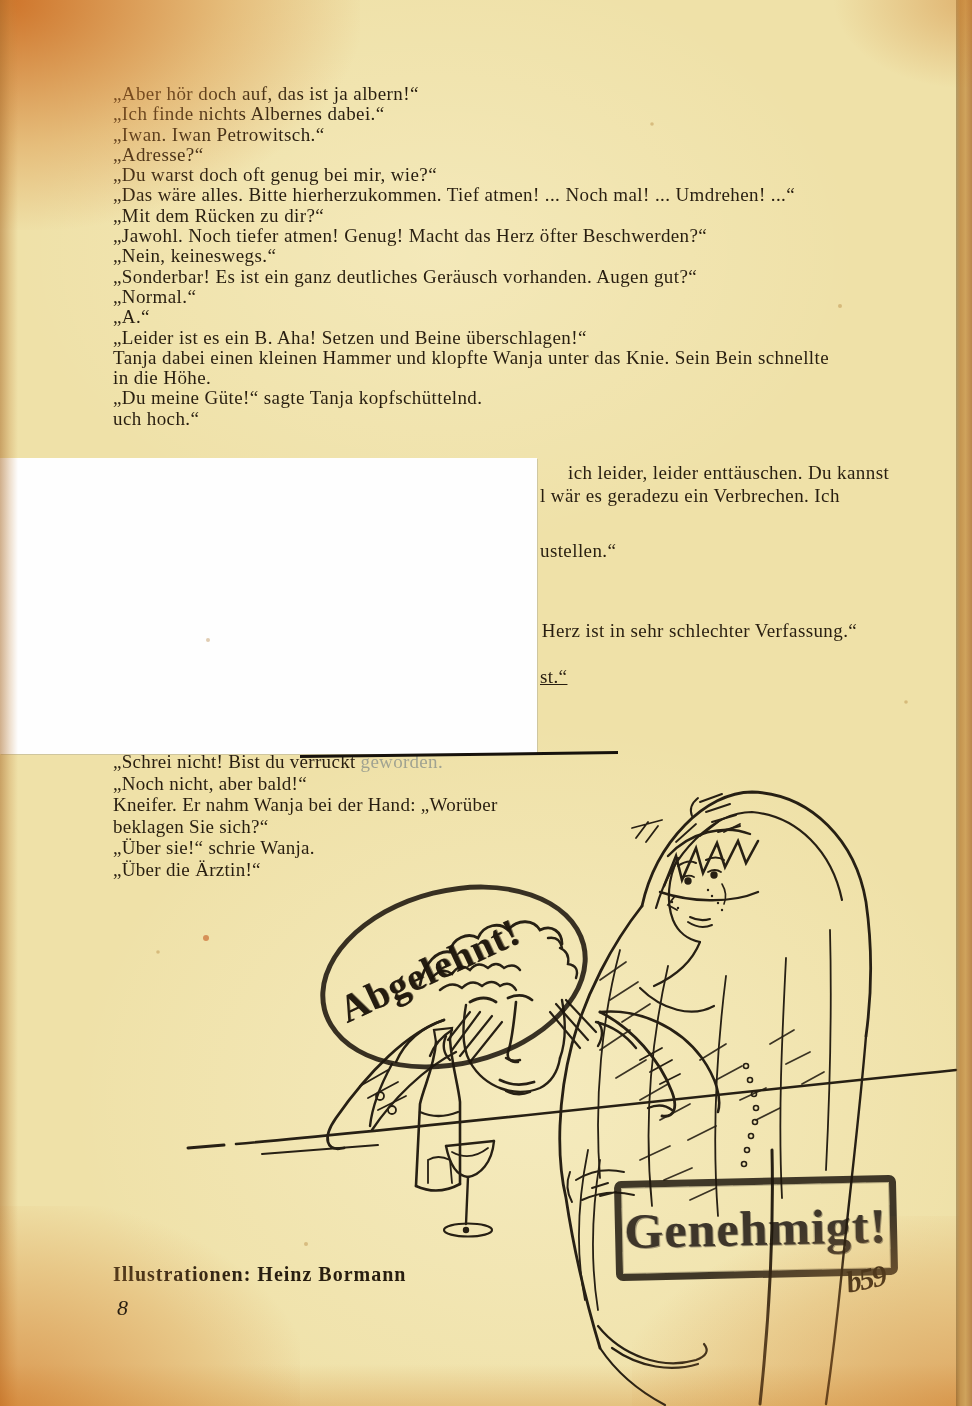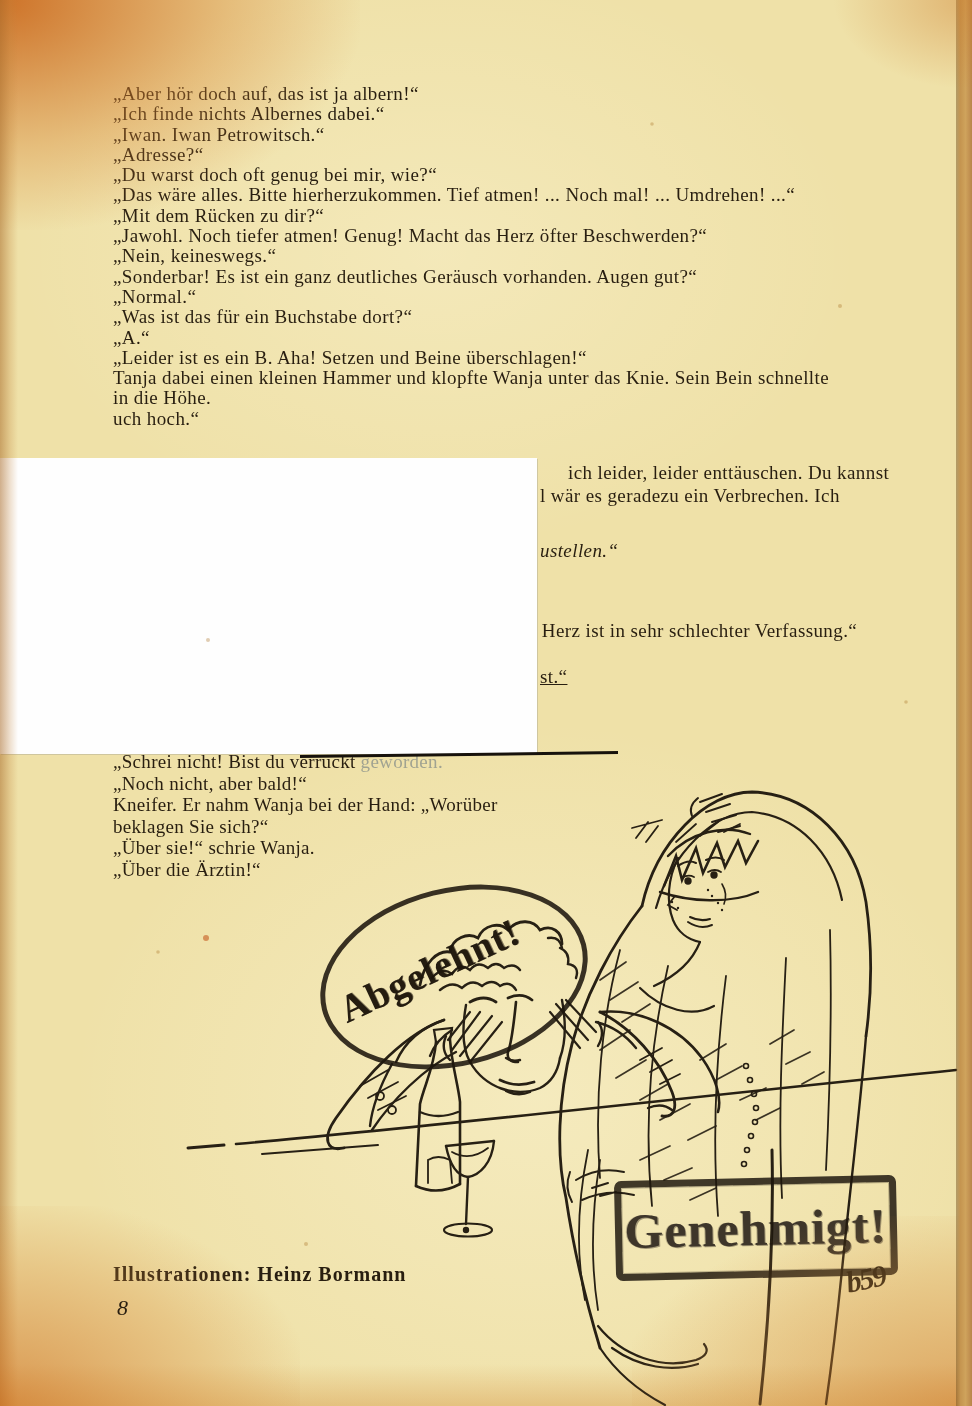--- a/index.html
+++ b/index.html
@@ -30,21 +30,21 @@
 
   
   .dialog{position:absolute;left:113px;top:84px;z-index:1;font-size:19px;line-height:20.3px;
     letter-spacing:.4px;white-space:nowrap;}
   .dialog .line{height:20.3px;}
   .lower{position:absolute;left:113px;top:751px;z-index:2;font-size:19px;line-height:21.5px;
     letter-spacing:.3px;white-space:nowrap;}
   .lower .line{height:21.5px;}
   .faded{color:#8e948c;opacity:.8;text-align:center;}
   .frag{position:absolute;z-index:2;font-size:19px;letter-spacing:.4px;white-space:nowrap;}
-  .f1{left:568px;top:462px;} .f2{left:540px;top:485px;} .f3{left:540px;top:540px;font-style:italic;}
+  .f1{left:568px;top:462px;} .f2{left:540px;top:485px;} .f3{left:540px;top:540px;}
   .f4{left:531px;top:620px;} .f5{left:540px;top:666px;text-decoration:underline;}
 
   
   .slip{position:absolute;left:0;top:458px;width:537px;height:296px;background:#fefefe;z-index:3;
     box-shadow:1px 1px 0 rgba(150,150,140,.35);}
   .slip-line{position:absolute;left:300px;top:753px;width:318px;height:3px;background:#17120c;
     transform:rotate(-.7deg);z-index:4;}
 
   
   .oval-stamp{position:absolute;left:318px;top:888px;width:262px;height:168px;z-index:2;
@@ -86,25 +86,25 @@
       <div class="line">„Ich finde nichts Albernes dabei.“</div>
       <div class="line">„Iwan. Iwan Petrowitsch.“</div>
       <div class="line">„Adresse?“</div>
       <div class="line">„Du warst doch oft genug bei mir, wie?“</div>
       <div class="line">„Das wäre alles. Bitte hierherzukommen. Tief atmen! ... Noch mal! ... Umdrehen! ...“</div>
       <div class="line">„Mit dem Rücken zu dir?“</div>
       <div class="line">„Jawohl. Noch tiefer atmen! Genug! Macht das Herz öfter Beschwerden?“</div>
       <div class="line">„Nein, keineswegs.“</div>
       <div class="line">„Sonderbar! Es ist ein ganz deutliches Geräusch vorhanden. Augen gut?“</div>
       <div class="line">„Normal.“</div>
-      <div class="line">„Was ist das für ein Buchstabe dort?“</div>
       <div class="line">„A.“</div>
       <div class="line">„Leider ist es ein B. Aha! Setzen und Beine überschlagen!“</div>
       <div class="line">Tanja dabei einen kleinen Hammer und klopfte Wanja unter das Knie. Sein Bein schnellte</div>
       <div class="line">in die Höhe.</div>
+      <div class="line">„Du meine Güte!“ sagte Tanja kopfschüttelnd.</div>
       <div class="line">uch hoch.“</div>
     </div>
 
   <div class="slip"></div>
   <div class="slip-line"></div>
 
   <div class="frag f1">ich leider, leider enttäuschen. Du kannst</div>
   <div class="frag f2">l wär es geradezu ein Verbrechen. Ich</div>
   <div class="frag f3">ustellen.“</div>
   <div class="frag f4">ı Herz ist in sehr schlechter Verfassung.“</div>

